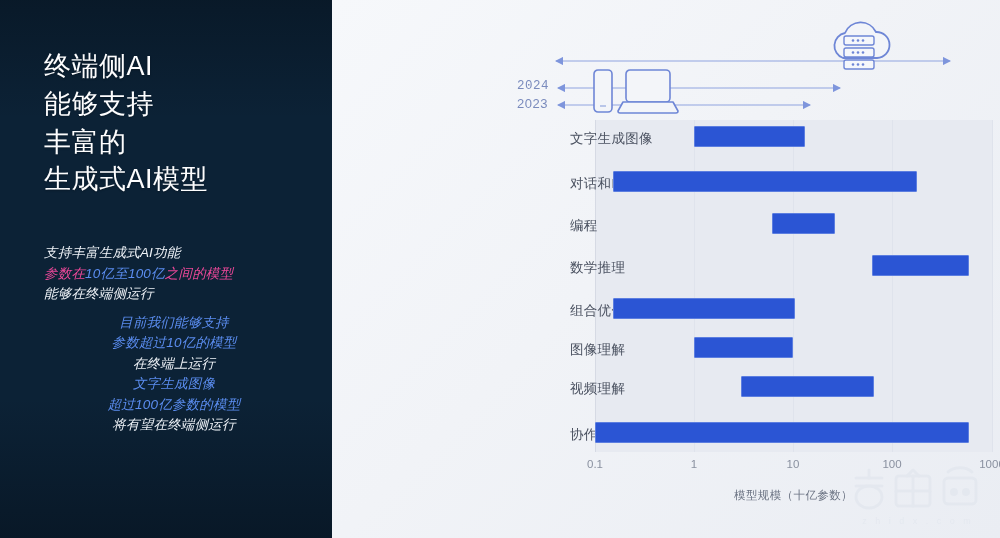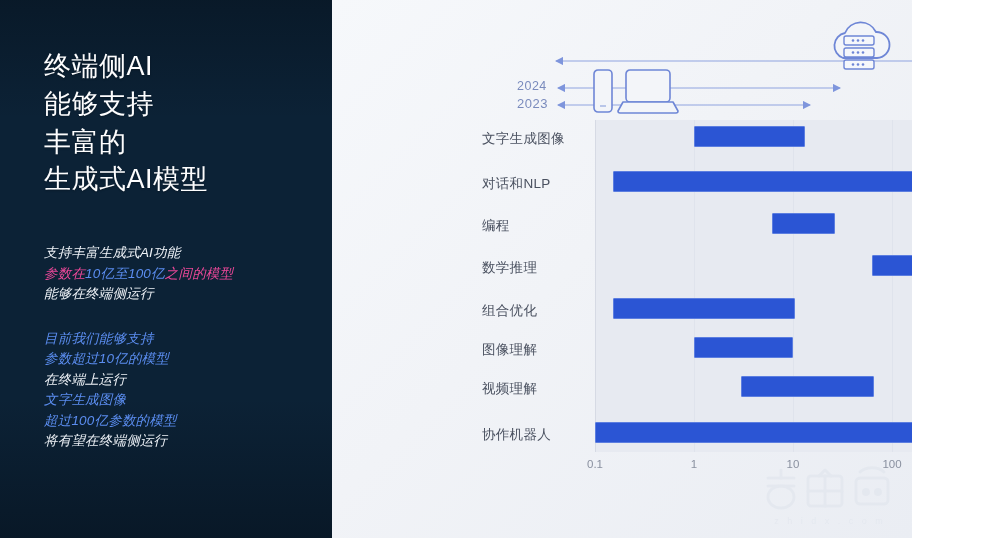--- a/index.html
+++ b/index.html
@@ -3,21 +3,21 @@
 <meta charset="utf-8">
 <title>终端侧AI 能够支持丰富的生成式AI模型</title>
 <style>
   * { margin:0; padding:0; box-sizing:border-box; }
   html,body { width:1000px; height:538px; overflow:hidden; }
   body {
     font-family:"Liberation Sans","DejaVu Sans",sans-serif;
     background:#ffffff;
     -webkit-font-smoothing:antialiased;
   }
-  .slide { position:relative; width:912px; height:538px; display:flex; }
+  .slide { position:relative; width:1000px; height:538px; display:flex; }
 
   
   .left-panel {
     position:relative;
     width:332px; height:538px;
     background:
       radial-gradient(ellipse 260px 340px at 22% 46%, #1c4566 0%, #163c5c 32%, #0f2c46 62%, #0a1f34 100%),
       linear-gradient(160deg,#0c2339 0%,#123css 40%,#091a2c 100%);
     background-color:#0c2236;
     overflow:hidden;
@@ -35,21 +35,21 @@
     font-size:27px;
     line-height:1.40;
     font-weight:400;
     letter-spacing:.5px;
     white-space:pre-line;
     text-shadow:0 1px 2px rgba(0,0,0,.28);
   }
 
   .body-block { margin-top:44px; }
   .para { font-size:13.5px; line-height:1.52; letter-spacing:.2px; }
-  .para + .para { margin-top:24px; }
+  .para + .para { margin-top:8px;text-align:center; }
   .ln { display:block; white-space:nowrap;font-style:italic; }
   .ln.white { color:#eef2f7; }
   .ln.blue  { color:#5b8df0; }
   .para .seg-w { color:#ec4899; }
   .para .seg-b { color:#5b8df0; }
 
   
   .right-panel {
     position:relative; flex:1 1 auto; height:538px;
     background:linear-gradient(135deg,#f6f8fb 0%, #f1f3f7 45%, #eaedf3 100%);
@@ -198,21 +198,21 @@
             <circle cx="26" cy="30.5" r="1.3"></circle>
               <circle cx="31" cy="30.5" r="1.3"></circle>
               <circle cx="36" cy="30.5" r="1.3"></circle>
             <circle cx="26" cy="42.5" r="1.3"></circle>
               <circle cx="31" cy="42.5" r="1.3"></circle>
               <circle cx="36" cy="42.5" r="1.3"></circle>
           </g>
         </g>
       </svg>
 
-      <div style="position:absolute;left:185px;top:79px;color:#7a8bbd;font-size:12.5px;letter-spacing:.5px;">2024</div>
+      <div style="position:absolute;left:185px;top:79px;color:#7a8bbd;font-size:12.5px;letter-spacing:.5px;font-family:Liberation Mono, monospace;">2024</div>
       <div style="position:absolute;left:185px;top:96px;color:#7a8bbd;font-size:13px;letter-spacing:.5px;">2023</div>
     </div>
 
     <div class="chart-wrap">
       <div class="plot-bg"></div>
       <div class="axis-left"></div>
 
       <div class="gridline" style="left:318px"></div>
       <div class="gridline" style="left:417px"></div>
       <div class="gridline" style="left:516px"></div>
@@ -241,20 +241,21 @@
 
       <div class="cat-label" style="top:308px; right:474px;">协作机器人</div>
       <div class="bar" style="left:219px; width:374px; top:304px;"></div>
 
       <div class="tick" style="left:219px">0.1</div>
       <div class="tick" style="left:318px">1</div>
       <div class="tick" style="left:417px">10</div>
       <div class="tick" style="left:516px">100</div>
       <div class="tick" style="left:616px">1000</div>
 
+      <div class="axis-title">模型规模（十亿参数）</div>
     </div>
 
     <div class="watermark">
       <svg width="140" height="52" viewBox="0 0 140 52">
         <g fill="none" stroke="#dfe4ec" stroke-width="3" stroke-linejoin="round" stroke-linecap="round">
           <path d="M8 14 h26"></path>
           <path d="M21 6 v8"></path>
           <ellipse cx="21" cy="33" rx="13" ry="11"></ellipse>
           <path d="M8 22 h26"></path>
           <rect x="48" y="12" width="34" height="30" rx="3"></rect>

